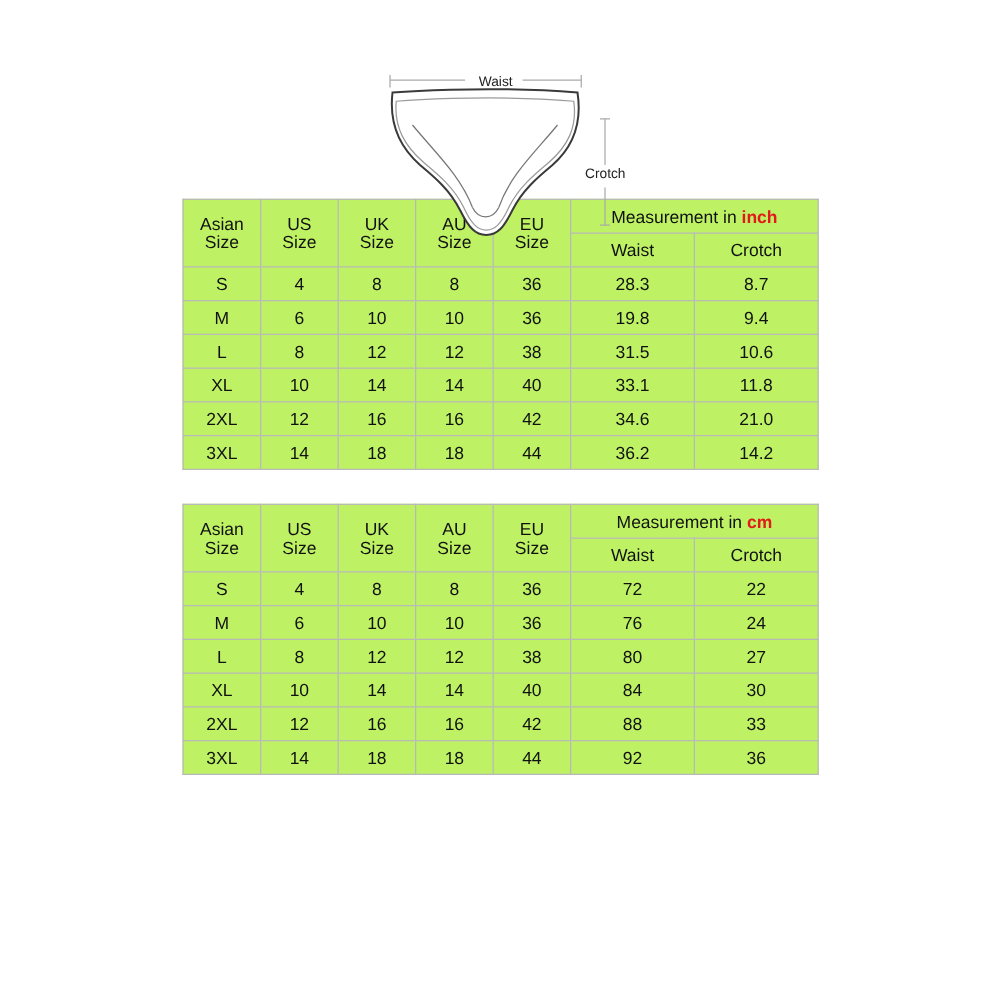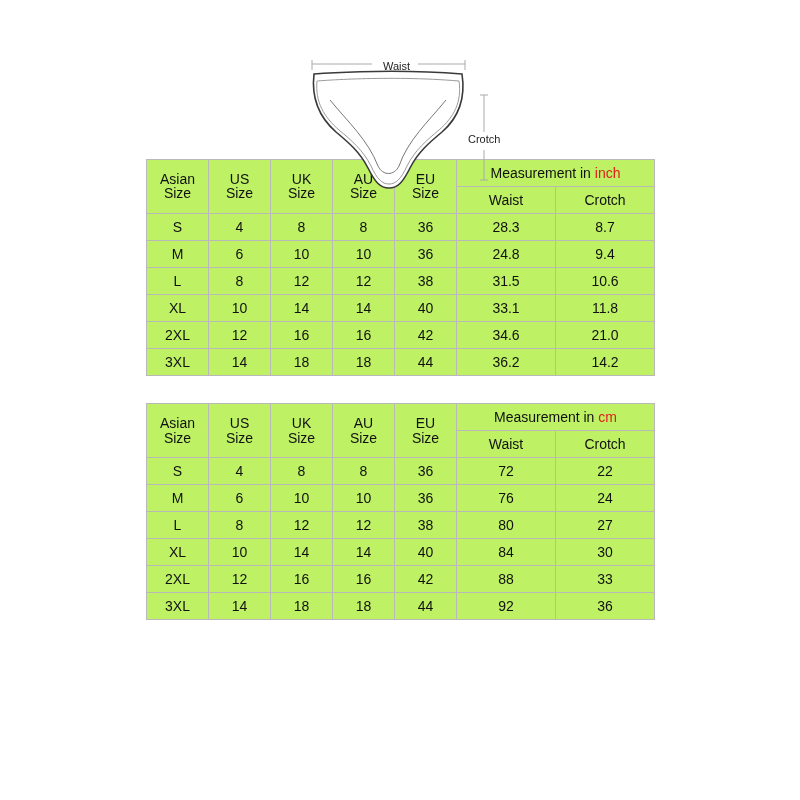--- a/index.html
+++ b/index.html
@@ -78,21 +78,21 @@
   }
   .hdr-two-line span {
     display: block;
   }
   .meas-head {
     font-size: 14px;
     height: 24px;
   }
   .meas-unit {
     color: #e11b1b;
-    font-weight: normal;
+    font-weight: bold;
   }
   .sub-head {
     font-size: 14px;
     height: 24px;
   }
   .col-asian { width: 62px; }
   .col-us { width: 62px; }
   .col-uk { width: 62px; }
   .col-au { width: 62px; }
   .col-eu { width: 62px; }
@@ -196,21 +196,21 @@
           <td>36</td>
           <td>28.3</td>
           <td>8.7</td>
         </tr>
         <tr>
           <td>M</td>
           <td class="us-val">6</td>
           <td>10</td>
           <td>10</td>
           <td>36</td>
-          <td>24.8</td>
+          <td>19.8</td>
           <td>9.4</td>
         </tr>
         <tr>
           <td>L</td>
           <td class="us-val">8</td>
           <td>12</td>
           <td>12</td>
           <td>38</td>
           <td>31.5</td>
           <td>10.6</td>

